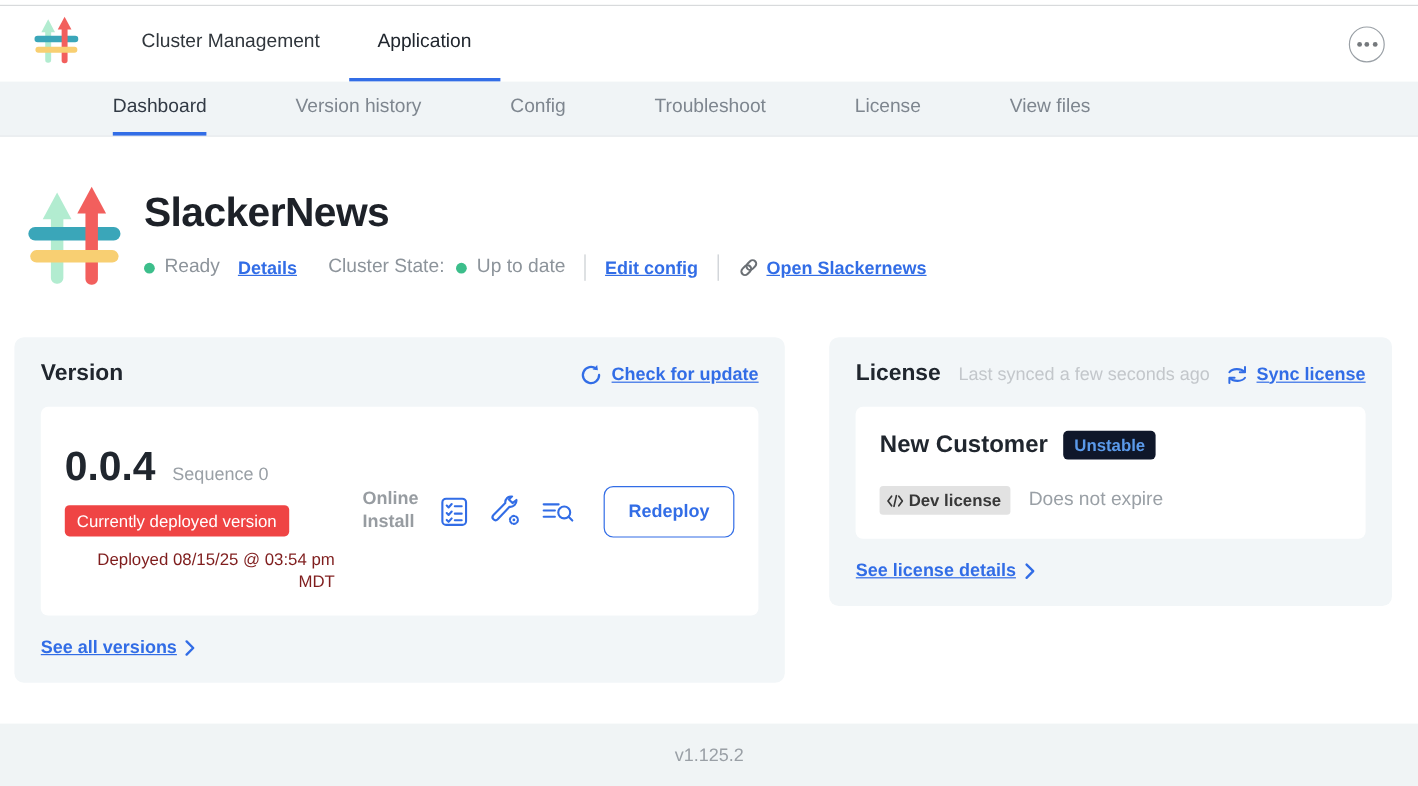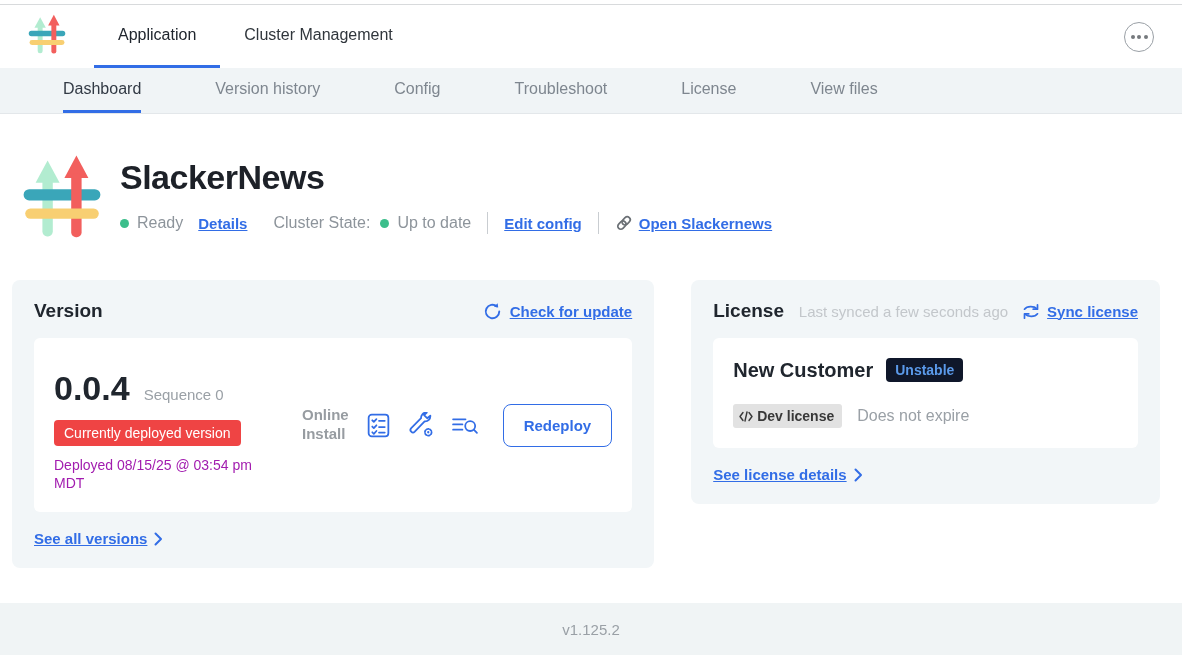--- a/index.html
+++ b/index.html
@@ -34,21 +34,21 @@
     display:flex; align-items:center; justify-content:center;
     gap:2.5px; cursor:pointer;
   }
   .ellipsis-btn i { width:4px; height:4px; border-radius:50%; background:#75797d; }
 
   
   .subnav {
     height:46px; background:#f0f4f6;
     border-bottom:1px solid #e3e7ea;
     display:flex; align-items:stretch;
-    padding-left:63px; gap:74px;
+    padding-left:94px; gap:74px;
   }
   .s-tab {
     display:flex; align-items:center;
     font-size:16px; color:#7e868f;
     border-bottom:3px solid transparent; cursor:pointer;
   }
   .s-tab.active { color:#323a45; border-bottom-color:#326de6; }
 
   
   .main { flex:1; background:#fff; padding-top:40px; }
@@ -82,21 +82,21 @@
   .version-inner { display:flex; align-items:center; }
   .version-left { width:240px; flex:0 0 auto; }
   .version-num-row { display:flex; align-items:baseline; gap:14px; }
   .version-num { font-size:34px; font-weight:800; color:#20262e; }
   .sequence { font-size:15px; color:#9aa0a6;margin-top:28px; }
   .deployed-badge {
     display:inline-block; margin-top:12px;
     background:#ef4444; color:#fff; font-size:14px; font-weight:500;
     padding:5px 10px; border-radius:4px;
   }
-  .deployed-at { margin-top:10px; font-size:14px; color:#a21caf; max-width:225px; line-height:1.3; }
+  .deployed-at { margin-top:10px; font-size:14px; color:#7f1d1d; max-width:225px; line-height:1.3;text-align:right; }
   .version-right { display:flex; align-items:center; gap:16px; margin-left:8px; }
   .install-type { font-size:15px; font-weight:700; color:#979ca1; max-width:56px; line-height:1.25; }
   .icon-btn { background:none; border:none; cursor:pointer; padding:0; display:flex; }
   .redeploy-btn {
     background:#fff; border:1.5px solid #326de6; border-radius:8px;
     color:#326de6; font-weight:700; font-size:15px;
     padding:12px 20px; cursor:pointer; margin-left:8px;
     font-family:"Liberation Sans", sans-serif;
   }
   .see-link { display:inline-flex; align-items:center; margin-top:18px; gap:7px; }
@@ -133,25 +133,25 @@
     <svg width="38" height="42" viewBox="0 0 100 110">
       <polygon points="32,8 17,36 47,36" fill="#b2ecd0"></polygon>
       <rect x="25.5" y="30" width="13" height="73" rx="6" fill="#b2ecd0"></rect>
       <rect x="2" y="44" width="96" height="14" rx="7" fill="#3aa6b9"></rect>
       <polygon points="68,2 53,30 83,30" fill="#f25f5d"></polygon>
       <rect x="61.5" y="24" width="13" height="80" rx="6" fill="#f25f5d"></rect>
       <rect x="4" y="68" width="92" height="13" rx="6.5" fill="#f8cf72"></rect>
     </svg>
   </span>
   <div class="header-tabs">
+    <div class="h-tab">
+      <span>Cluster Management</span>
+    </div>
     <div class="h-tab active">
       <span>Application</span>
-    </div>
-    <div class="h-tab">
-      <span>Cluster Management</span>
     </div>
   </div>
   <div class="header-right">
     <button class="ellipsis-btn">
       <i></i>
         <i></i>
         <i></i>
     </button>
   </div>
 </div>

